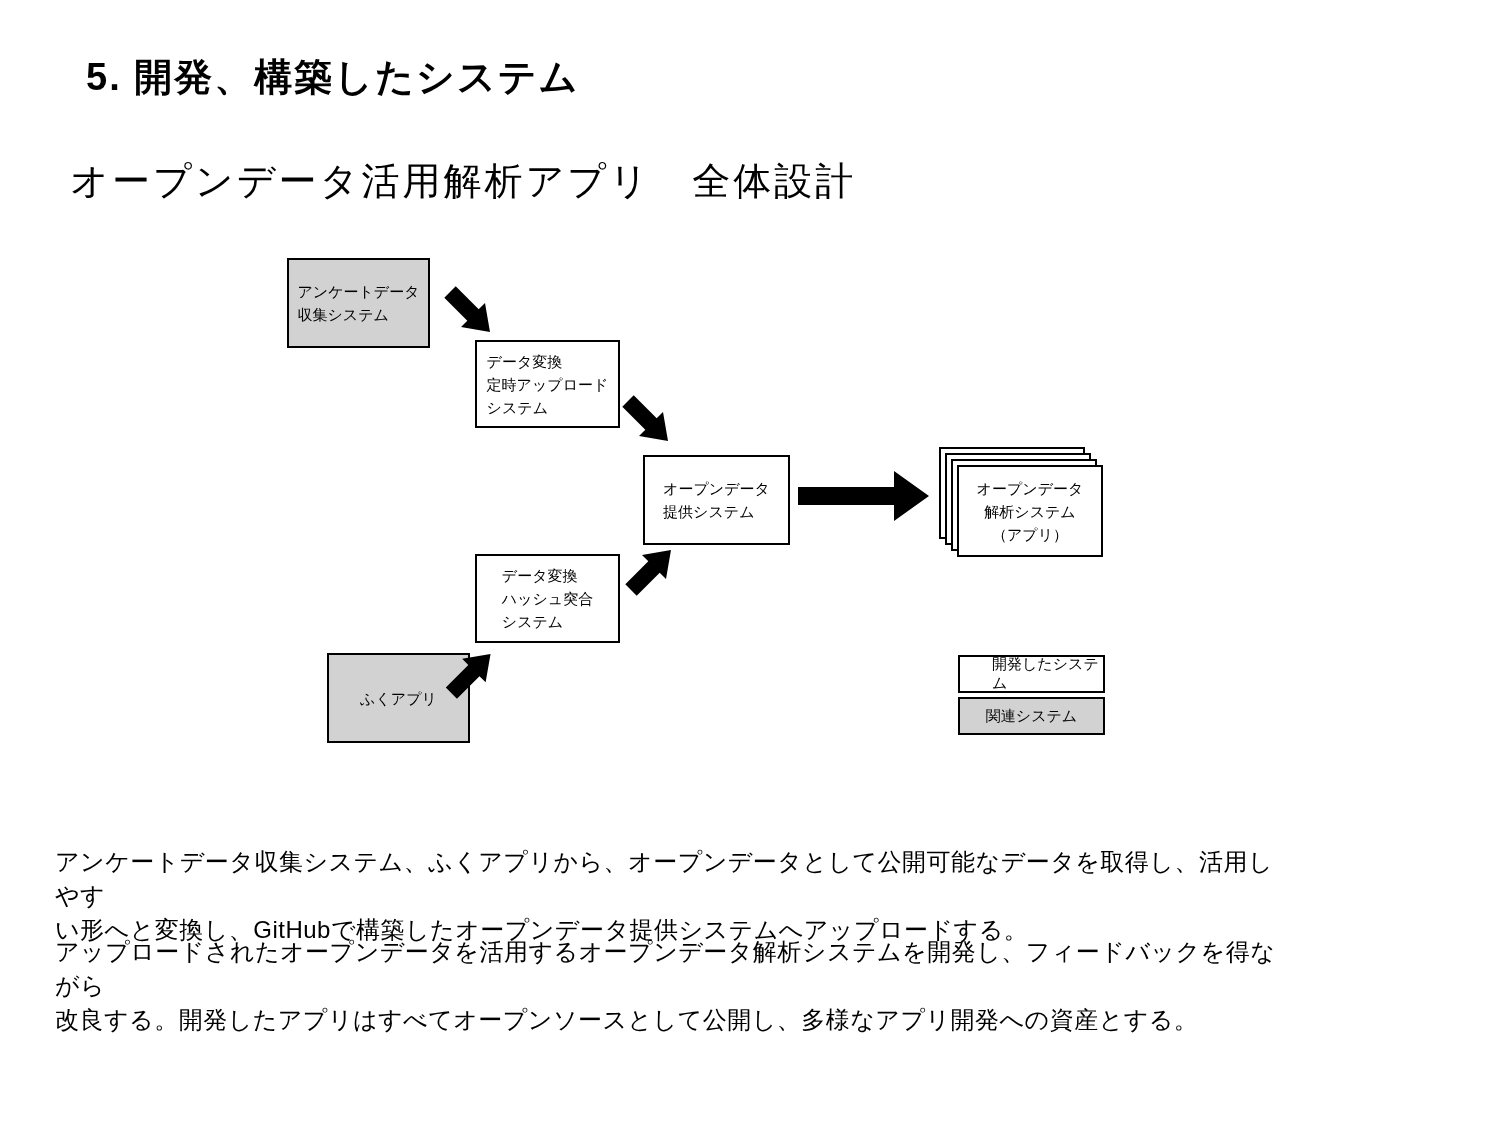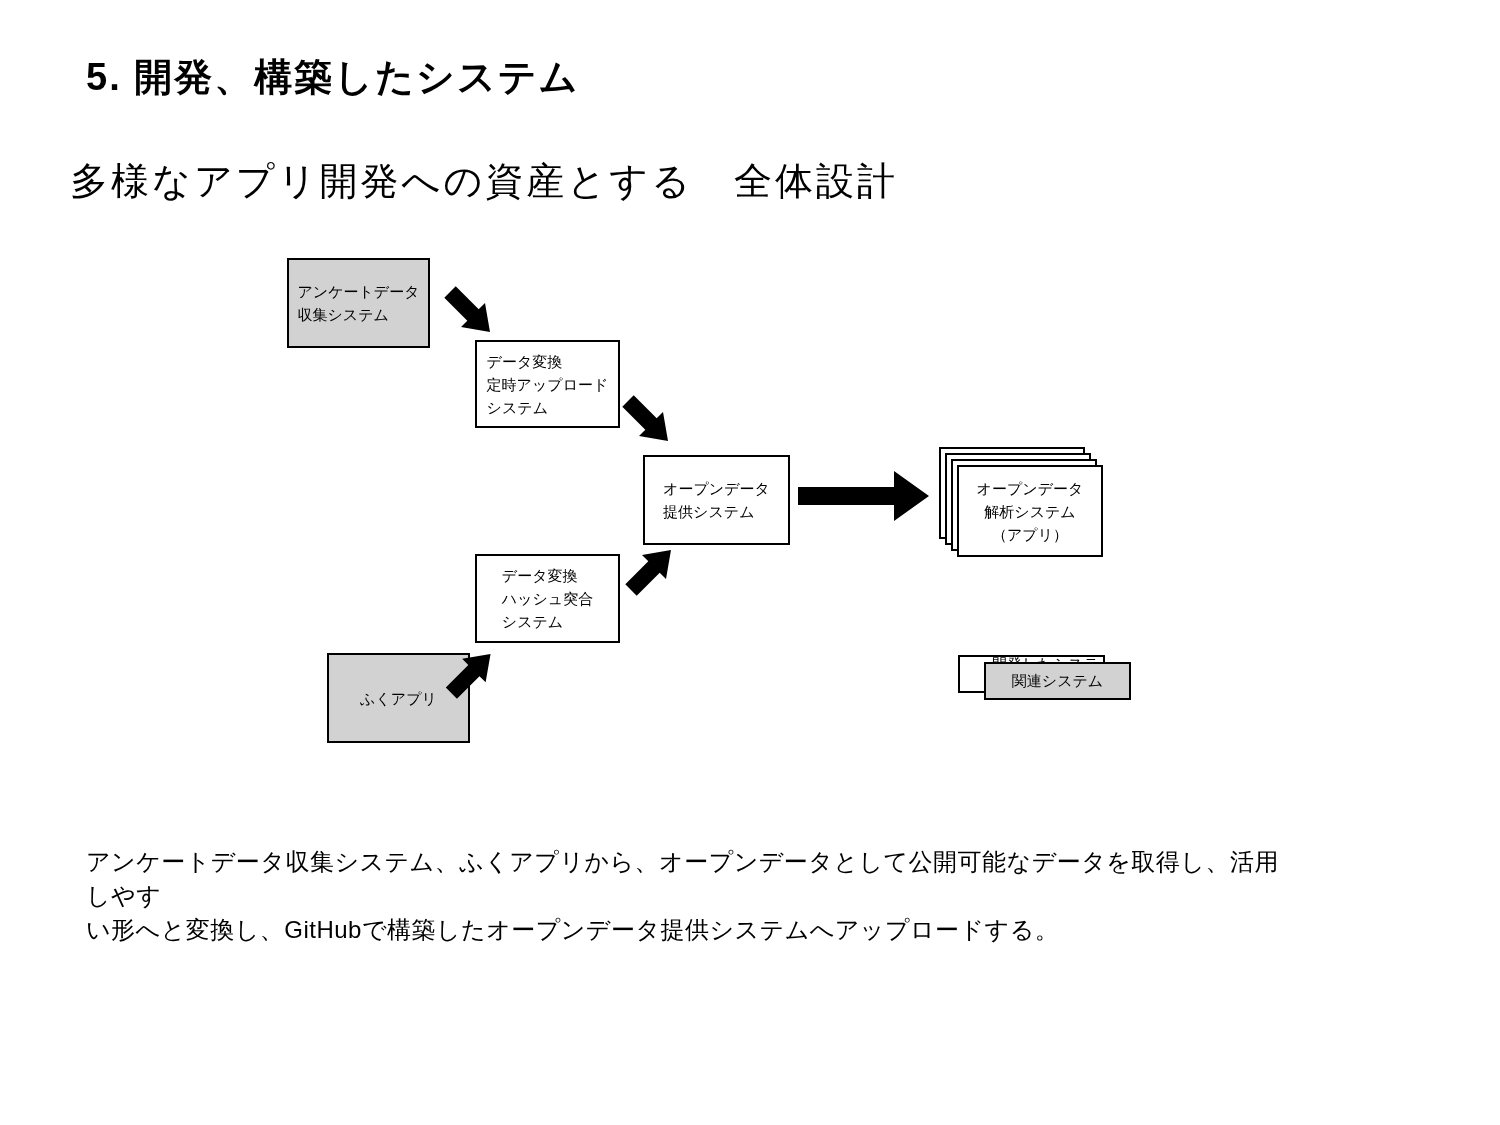--- a/index.html
+++ b/index.html
@@ -74,48 +74,47 @@
   }
   .legend-box {
     position: absolute;
     width: 147px; height: 38px;
     border: 2px solid var(--border);
     display: flex; align-items: center; justify-content: center;
     font-size: 15px;
     background: var(--developed_fill);
   }
   .legend-developed { left: 958px; top: 655px; padding-left: 32px; }
-  .legend-related   { left: 958px; top: 662px; background: var(--related_fill); margin-left: 26px; }
+  .legend-related   { left: 958px; top: 697px; background: var(--related_fill); }
   .arrow { position: absolute; color: var(--arrow); }
   .arrow svg { display: block; width: 100%; height: 100%; }
   .arrow.flip svg { transform: scaleY(-1); }
   .arrow-1 { left: 443px; top: 286px; width: 50px; height: 48px; }
   .arrow-2 { left: 621px; top: 395px; width: 50px; height: 48px; }
   .arrow-3 { left: 624px; top: 548px; width: 50px; height: 48px; }
   .arrow-4 { left: 445px; top: 652px; width: 48px; height: 47px; }
   .arrow-h { left: 798px; top: 470px; width: 132px; height: 52px; }
   .body-text {
     position: absolute;
     left: 55px;
     font-size: 24px;
     line-height: 34px;
     white-space: pre-line;
     letter-spacing: 0.5px;
-    margin-left: 31px;
   }
   .para-1 { top: 845px; }
   .para-2 { top: 935px; }
 </style>
 </head>
 <body>
 
 <div class="slide">
 
   <h1 class="page-title">5. 開発、構築したシステム</h1>
-  <h2 class="subtitle">多様なアプリ開発への資産とする　全体設計</h2>
+  <h2 class="subtitle">オープンデータ活用解析アプリ　全体設計</h2>
 
   <div>
 
     <div class="node related node-survey">アンケートデータ
 収集システム</div>
 
     <div class="node node-convert-upload">データ変換
 定時アップロード
 システム</div>
 
@@ -169,14 +168,16 @@
 
     <div class="legend-box legend-developed">開発したシステム</div>
 
     <div class="legend-box legend-related">関連システム</div>
 
   </div>
 
   <p class="body-text para-1">アンケートデータ収集システム、ふくアプリから、オープンデータとして公開可能なデータを取得し、活用しやす
 い形へと変換し、GitHubで構築したオープンデータ提供システムへアップロードする。</p>
 
+  <p class="body-text para-2">アップロードされたオープンデータを活用するオープンデータ解析システムを開発し、フィードバックを得ながら
+改良する。開発したアプリはすべてオープンソースとして公開し、多様なアプリ開発への資産とする。</p>
 
 </div>
 
 </body></html>

